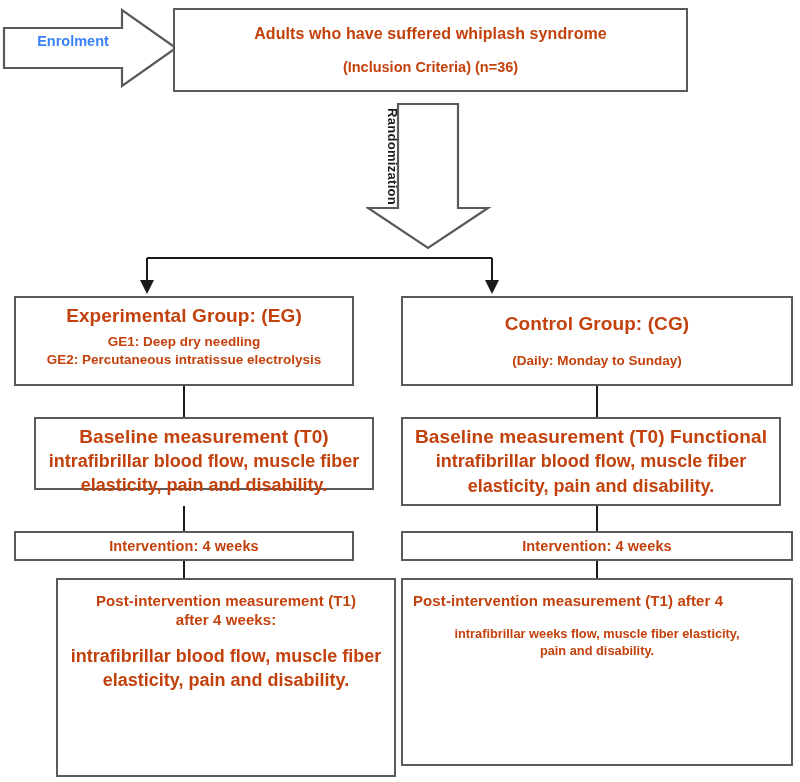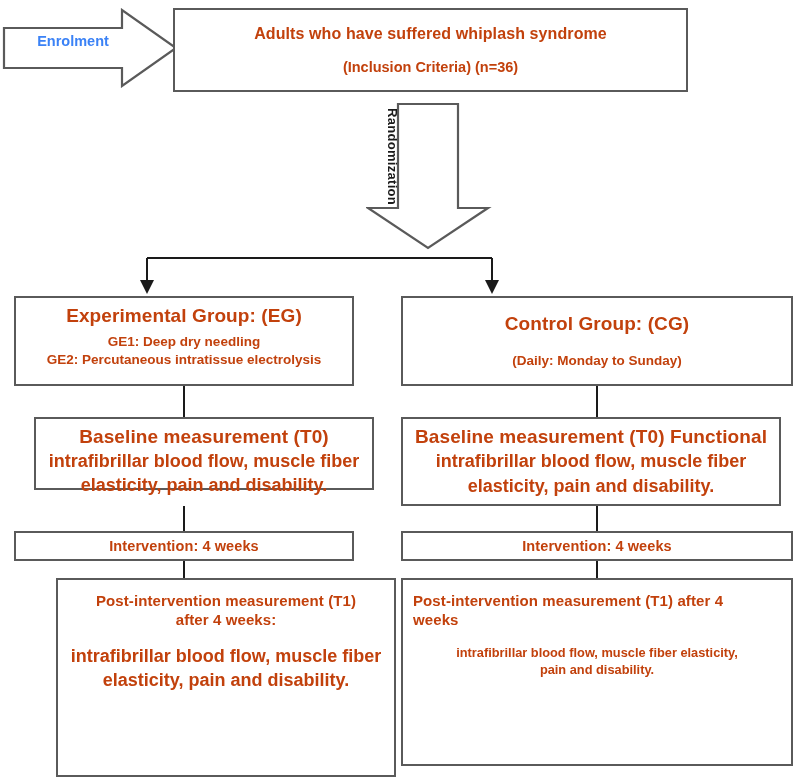--- a/index.html
+++ b/index.html
@@ -219,19 +219,18 @@
     <span class="line body-line">intrafibrillar blood flow, muscle fiber</span>
     <span class="line body-line">elasticity, pain and disability.</span>
   </div>
 
   <div id="cg-interv" class="box">
     <span class="line title-line">Intervention: 4 weeks</span>
   </div>
 
   <div id="cg-post" class="box">
     <span class="line title-line left-align">Post-intervention measurement (T1) after 4</span>
-    <span class="line title-line left-align">weeks</span>
     <span class="spacer-md"></span>
-    <span class="line body-line">intrafibrillar blood flow, muscle fiber elasticity,</span>
+    <span class="line body-line">intrafibrillar weeks flow, muscle fiber elasticity,</span>
     <span class="line body-line">pain and disability.</span>
   </div>
 
 </div>
 
 </body></html>

